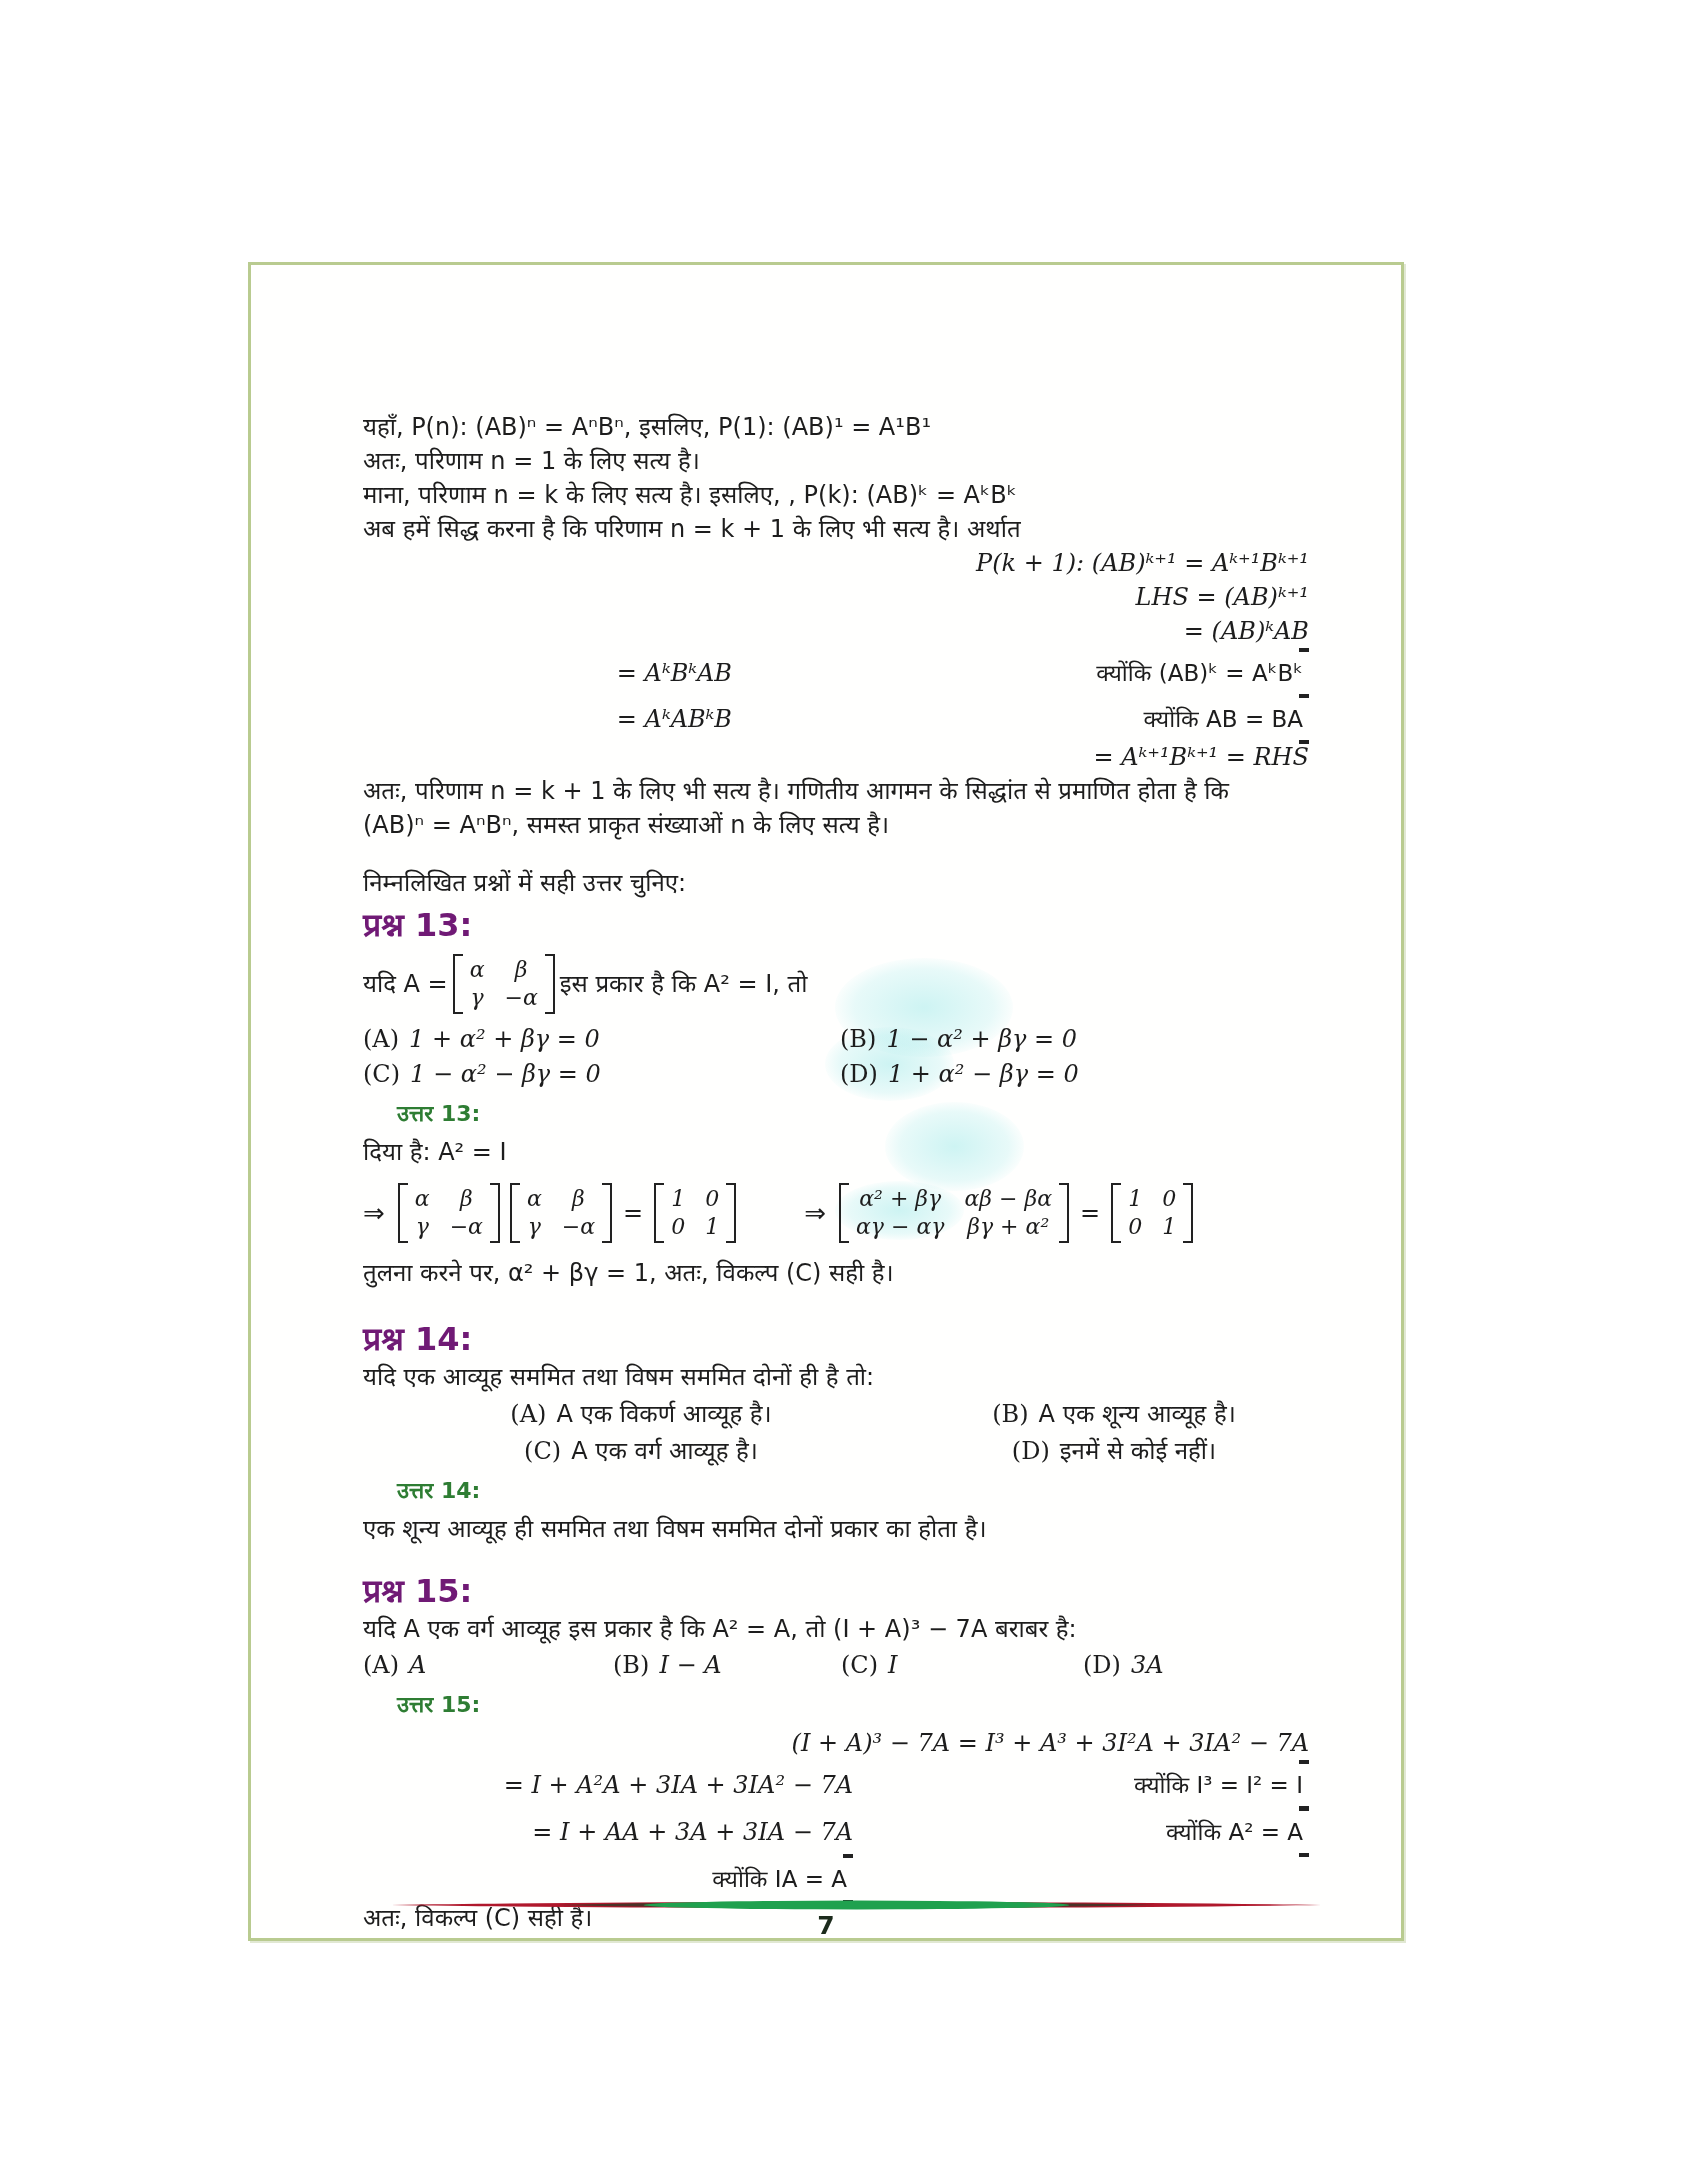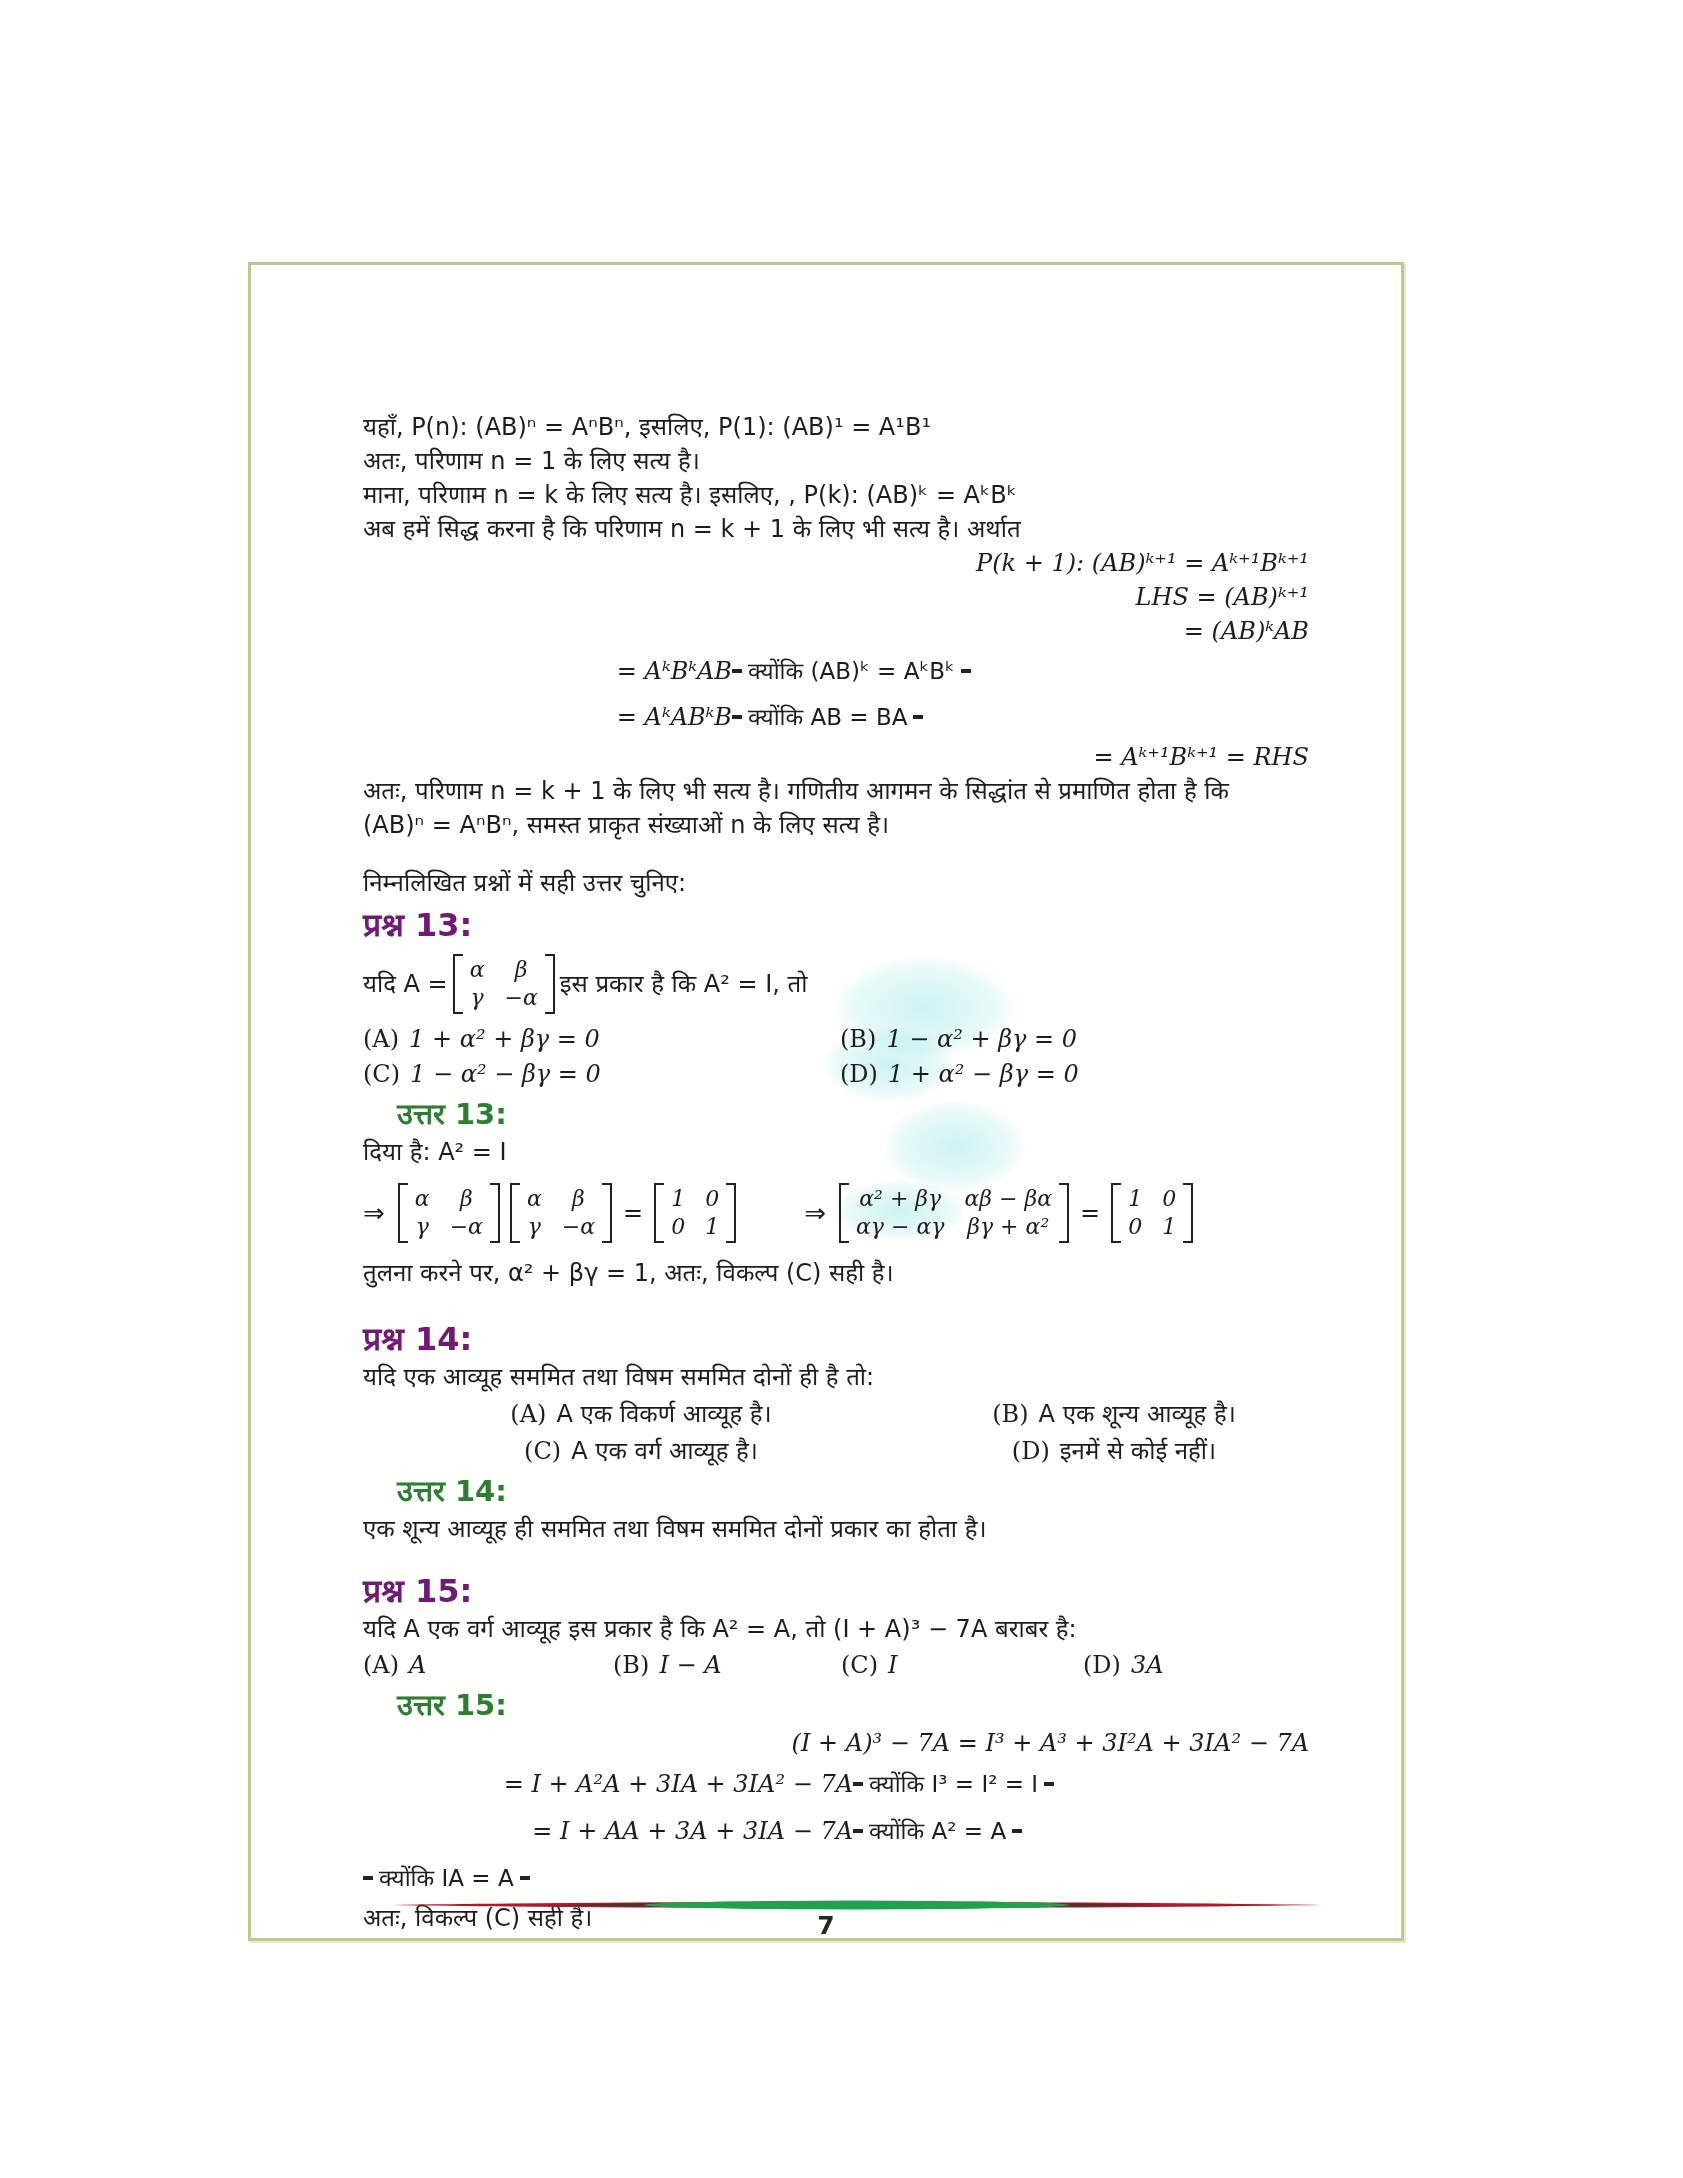--- a/index.html
+++ b/index.html
@@ -16,24 +16,24 @@
     box-sizing:border-box;
   }
   .content{
     position:absolute;left:112px;top:145px;width:946px;
     font-size:24px;line-height:34px;
   }
   .ln{min-height:34px;}
   .math{font-family:"DejaVu Serif","Liberation Serif",serif;font-style:italic;text-align:right;}
   .lbl{font-family:"DejaVu Serif","Liberation Serif",serif;font-style:normal;margin-right:10px;}
   .qhead{color:#701a75;font-weight:bold;font-size:32px;margin:8px 0 4px 0;}
-  .ahead{color:#2e7d33;font-weight:bold;font-size:29px;margin:6px 0 4px 34px;}
+  .ahead{color:#2e7d33;font-weight:bold;font-size:22px;margin:6px 0 4px 34px;}
   .noterow{display:grid;grid-template-columns:369px 1fr;align-items:center;height:46px;}
   .noterow15{display:grid;grid-template-columns:490px 1fr;align-items:center;height:47px;}
-  .note{display:inline-flex;align-items:center;}
+  .note{display:inline-flex;align-items:flex-end;flex-direction:column;}
   .note .ntext{padding:4px 6px;font-size:23px;}
   .br{width:8px;border:2px solid #222;}
   .br.l{border-right:none;}
   .br.r{border-left:none;}
   .matrix{display:inline-flex;align-items:stretch;vertical-align:middle;margin:0 5px;}
   .mcells{
     display:grid;grid-template-columns:auto auto;column-gap:20px;
     padding:2px 7px;text-align:center;font-size:22px;line-height:28px;
   }
   .qline{display:flex;align-items:center;min-height:75px;}

